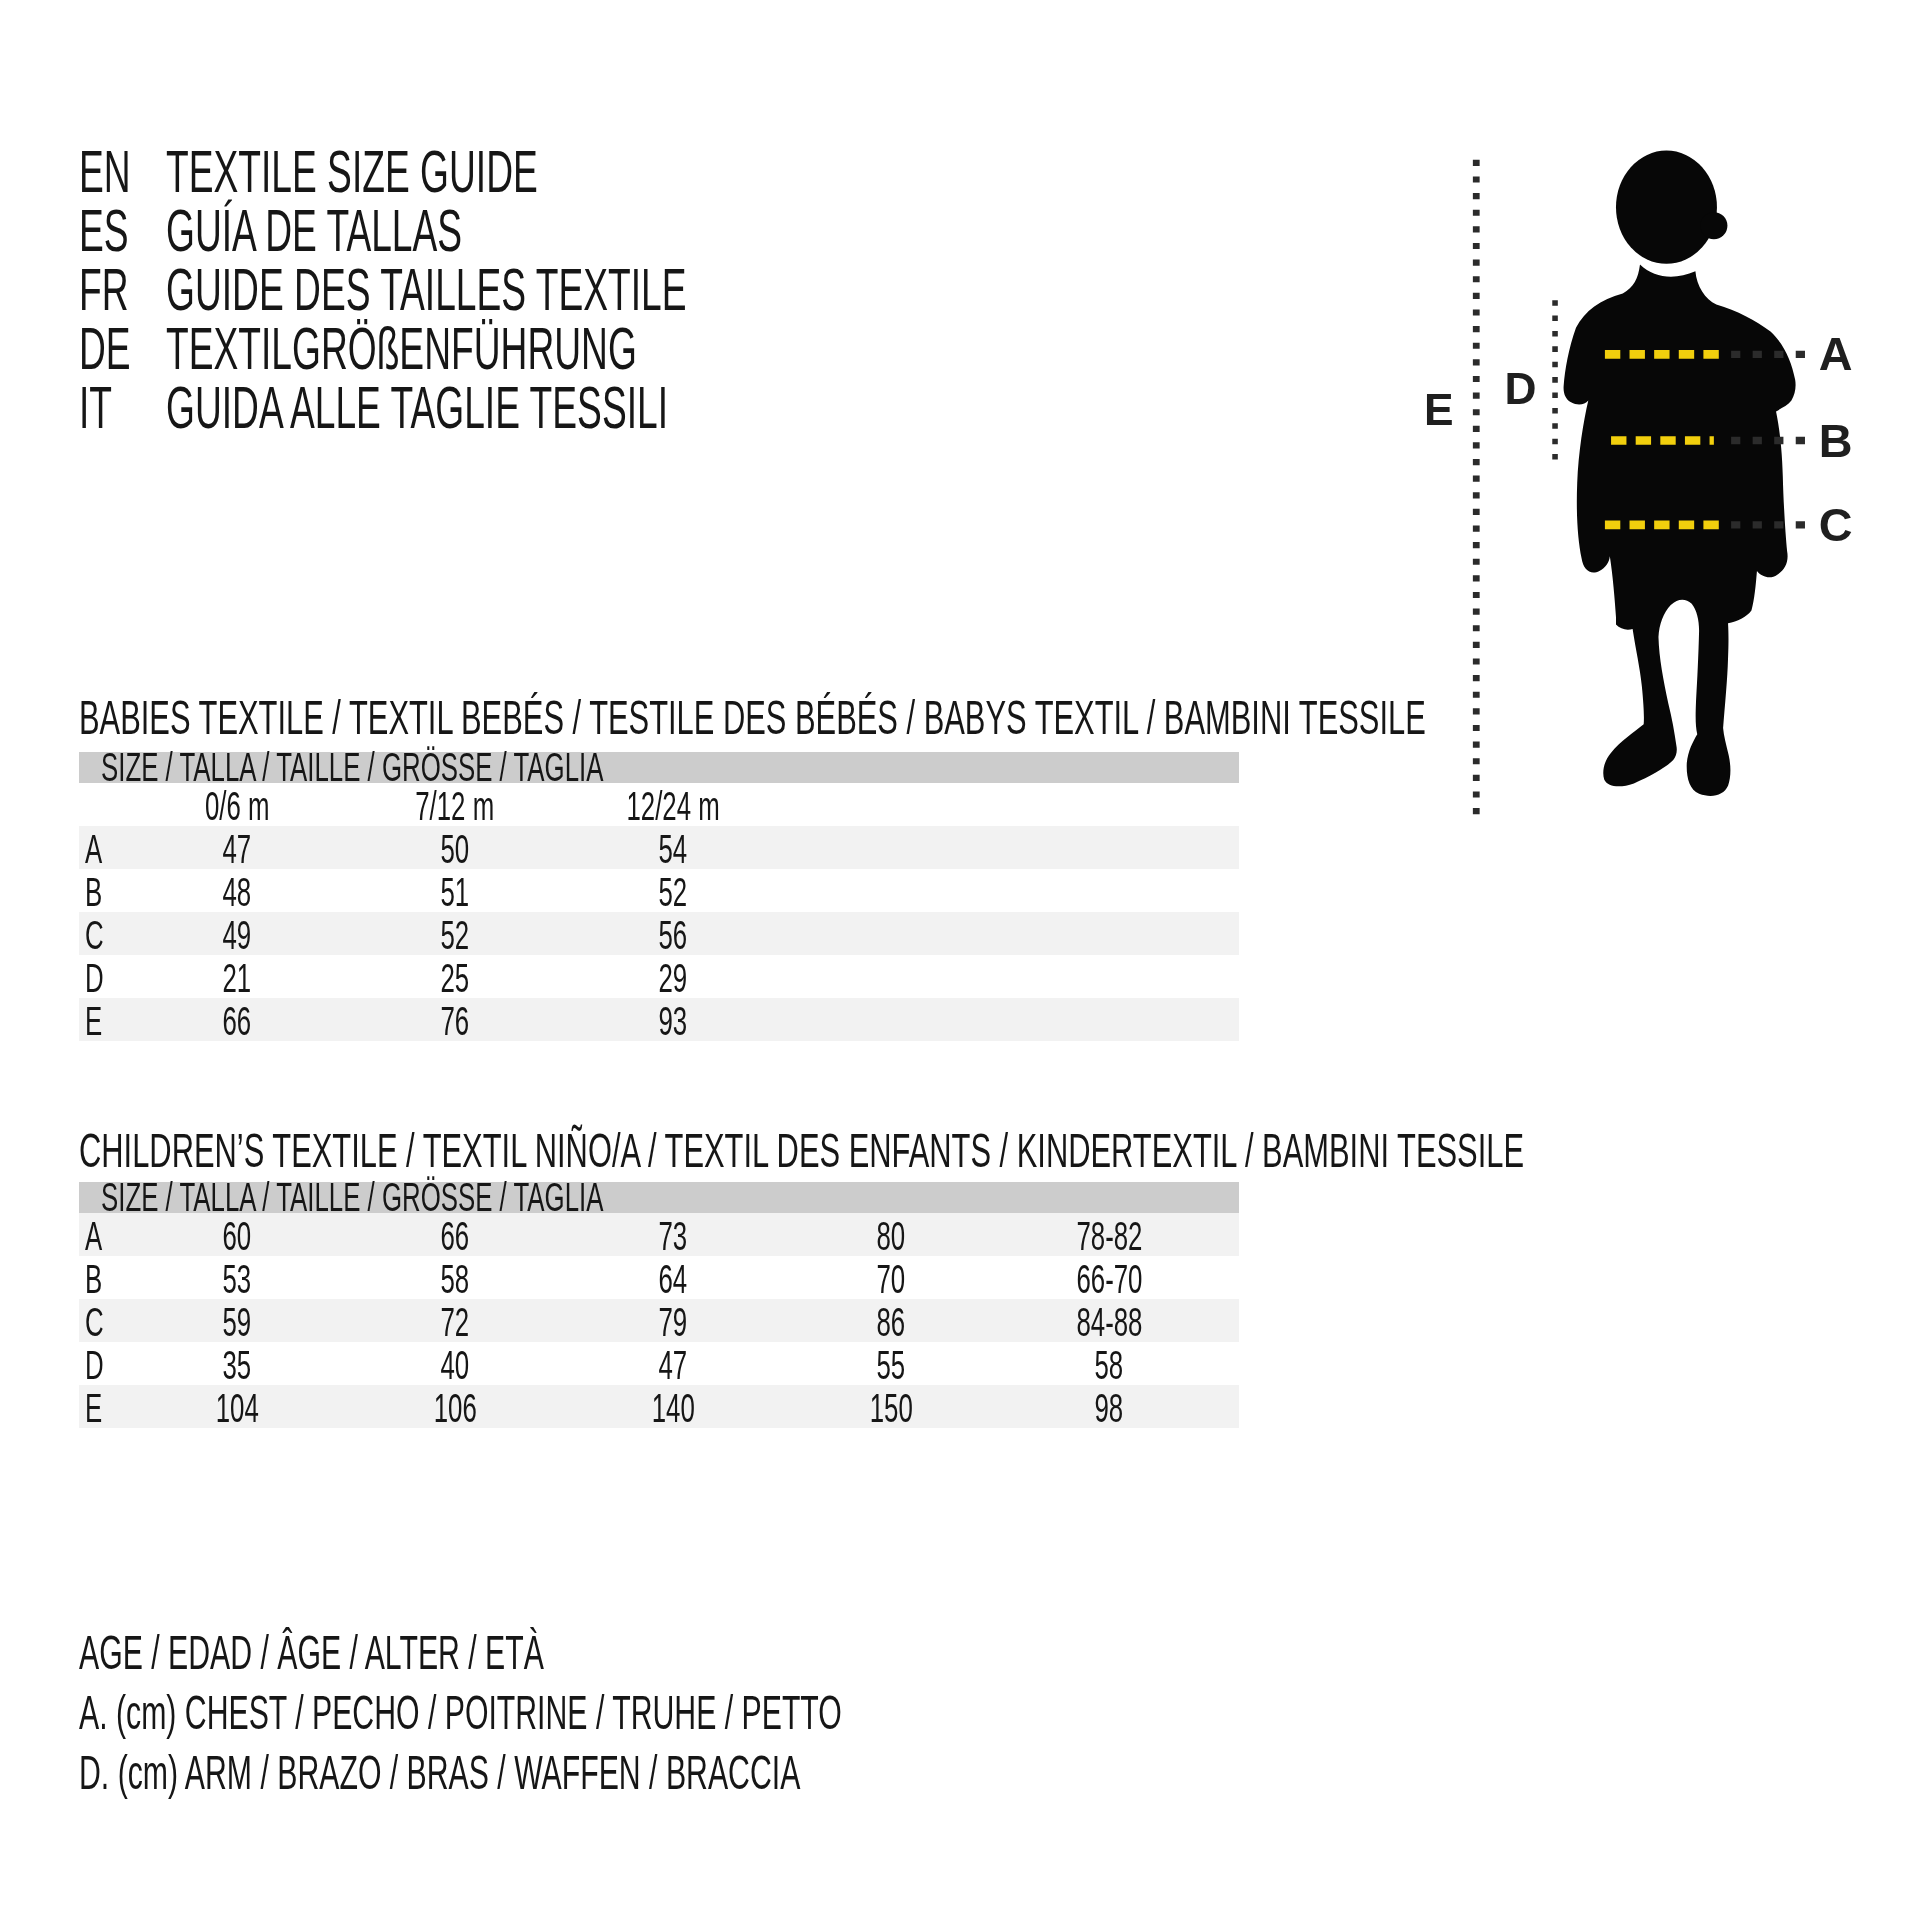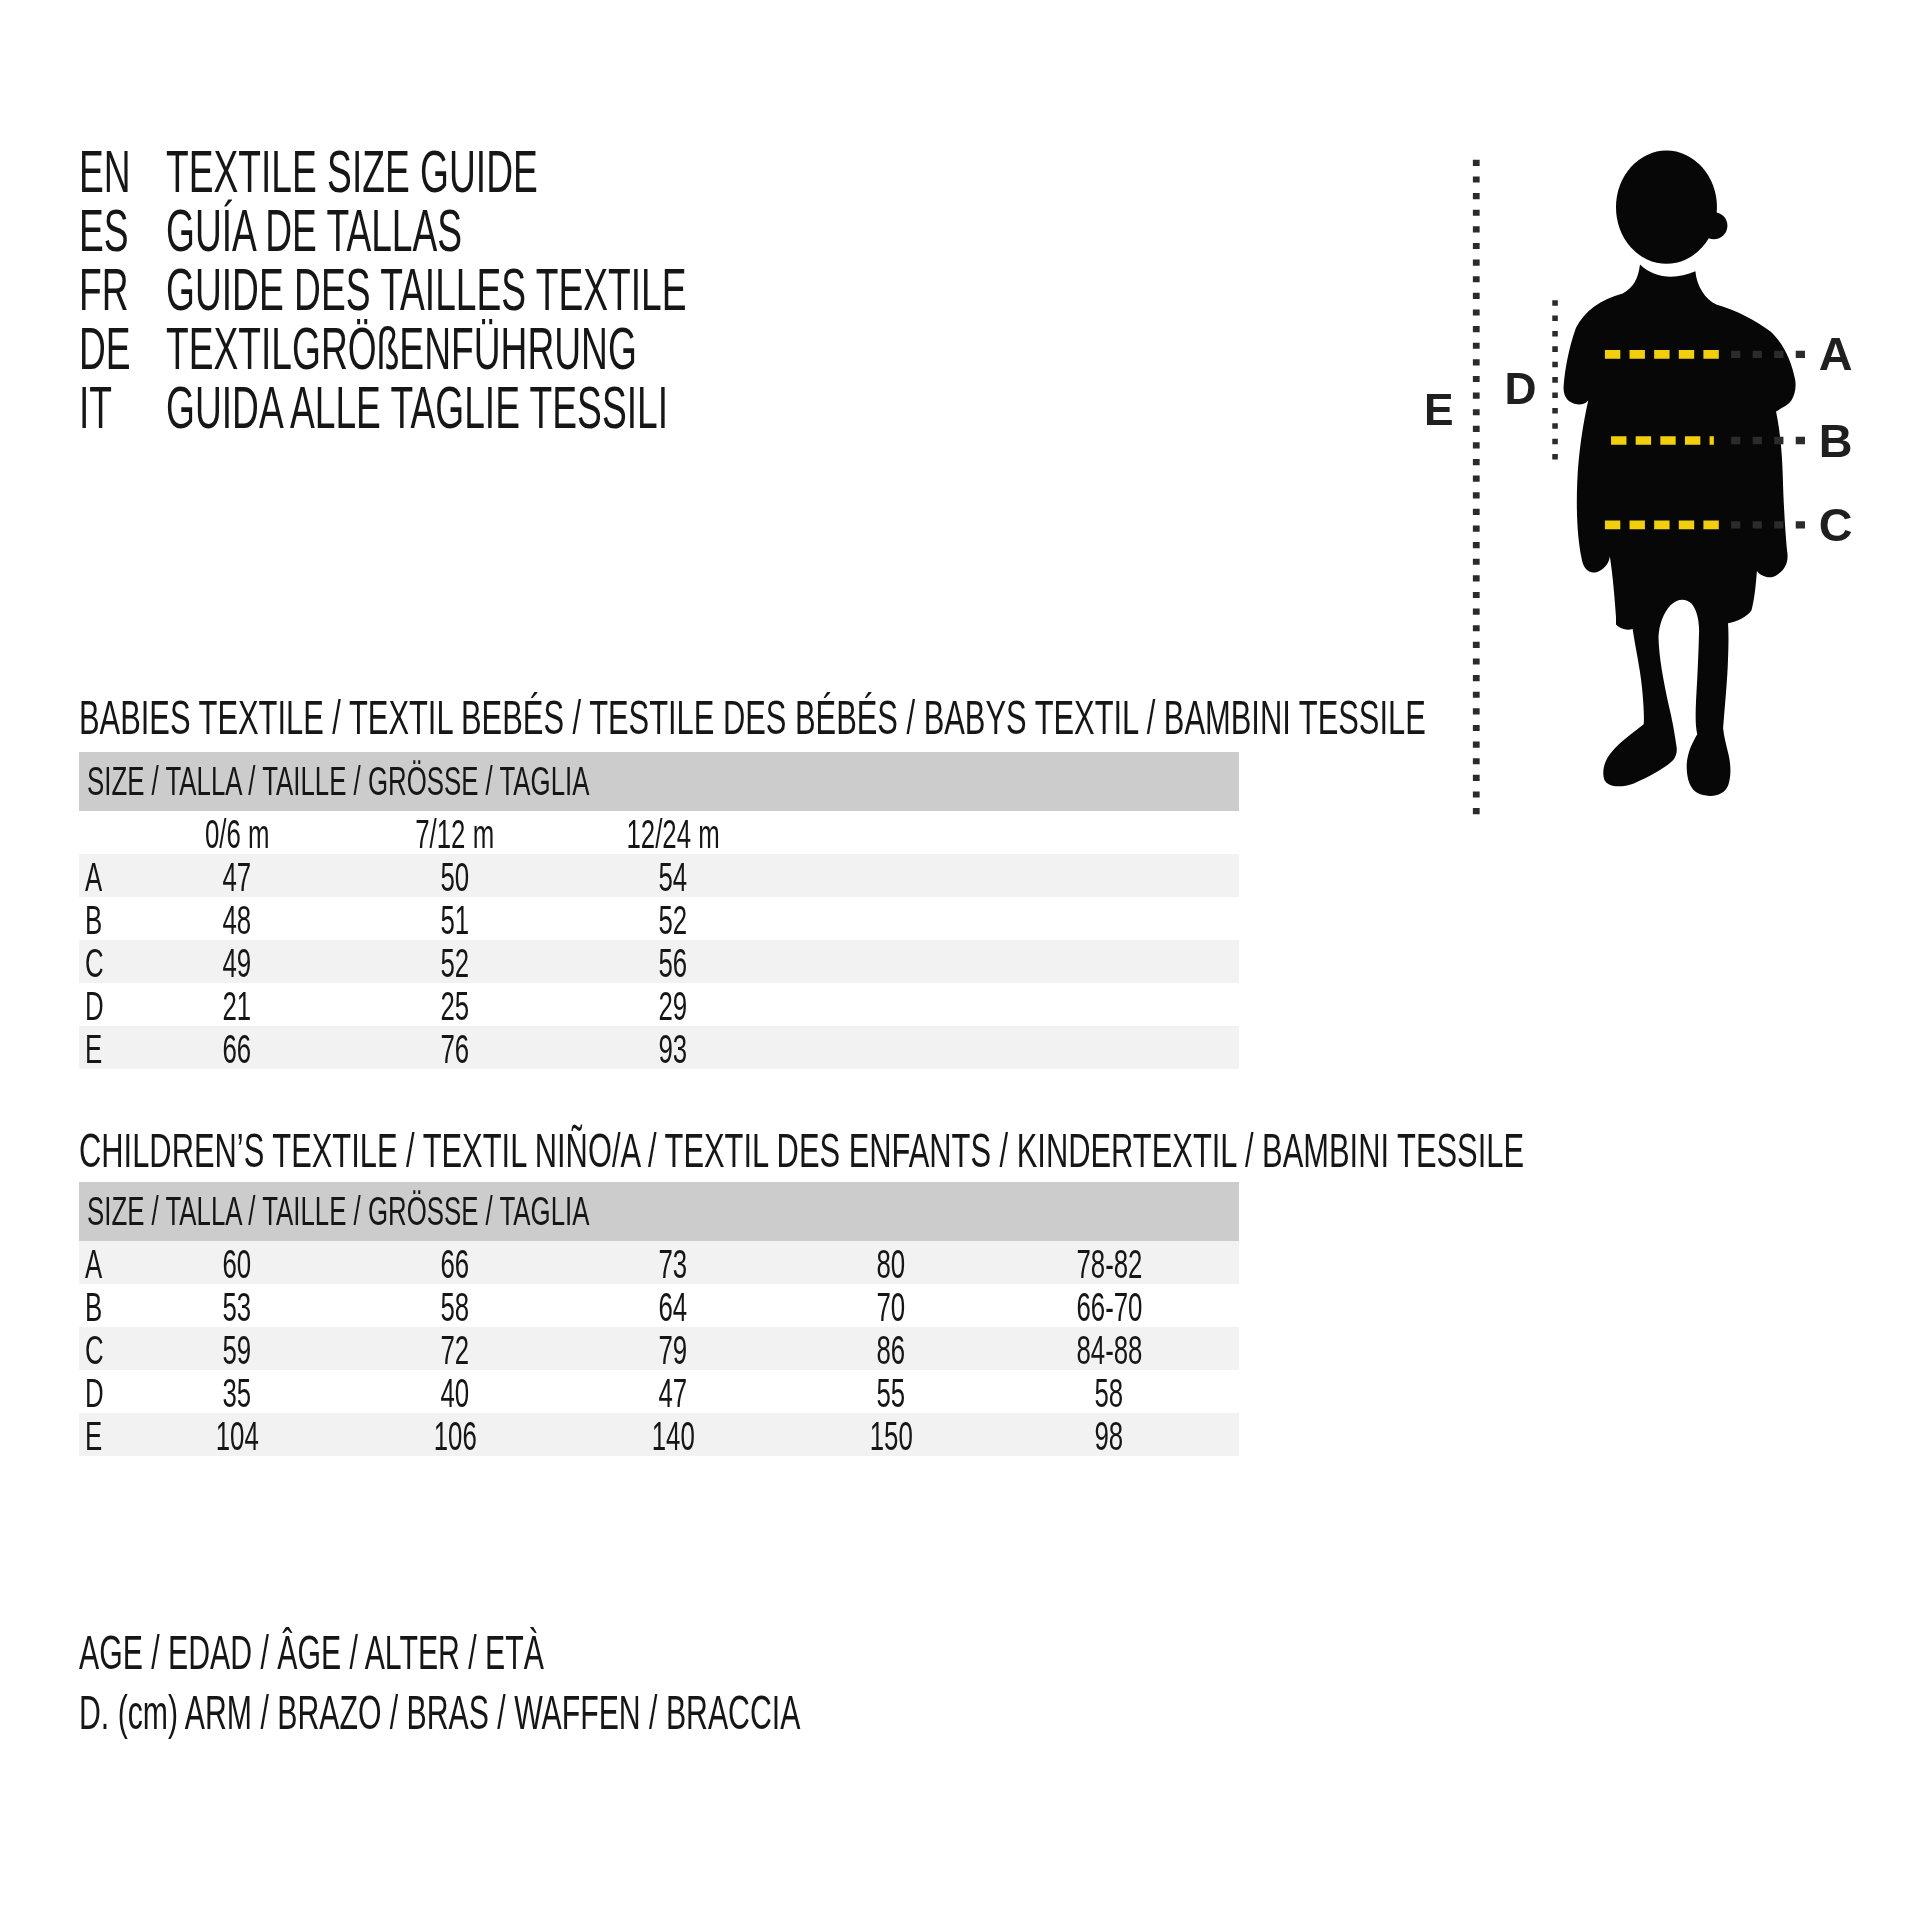--- a/index.html
+++ b/index.html
@@ -21,22 +21,22 @@
 
   
   .sec-title{position:absolute;left:79px;font-size:49px;line-height:49px;}
   .sec-title.babies{top:647px;}
   .sec-title.children{top:1080px;}
 
   
   .sizetable{position:absolute;left:79px;width:1160px;font-size:41px;}
   .sizetable.babies{top:706px;}
   .sizetable.children{top:1136px;}
-  .bar{height:59px;background:#cccccc;display:flex;align-items:center;
-       padding-left:8px;box-sizing:border-box;}
+  .bar{height:31px;background:#cccccc;display:flex;align-items:center;
+       padding-left:22px;box-sizing:border-box;}
   .trow{height:43px;display:grid;align-items:center;}
   .babies .trow{grid-template-columns:49px 218px 218px 218px 1fr;}
   .children .trow{grid-template-columns:49px 218px 218px 218px 218px 218px 1fr;}
   .trow.alt{background:#f2f2f2;}
   .cell{text-align:center;}
   .cell.lbl{text-align:left;padding-left:6.2px;}
 
   
   .legend{position:absolute;left:79px;top:1577px;font-size:48px;}
   .legend .line{height:60px;line-height:60px;}
@@ -249,17 +249,18 @@
       <div class="cell"><span class="cx">106</span></div>
       <div class="cell"><span class="cx">140</span></div>
       <div class="cell"><span class="cx">150</span></div>
       <div class="cell"><span class="cx">98</span></div>
       <div class="cell"></div>
     </div>
   </div>
 
   <section class="legend">
     <div class="line"><span class="cxl">AGE / EDAD / ÂGE / ALTER / ETÀ</span></div>
+    <div class="line"><span class="cxl">A. (cm) CHEST / PECHO / POITRINE / TRUHE / PETTO</span></div>
     <div class="line"><span class="cxl">D. (cm) ARM / BRAZO / BRAS / WAFFEN / BRACCIA</span></div>
   </section>
 
 </div>
 
 
 </body></html>

